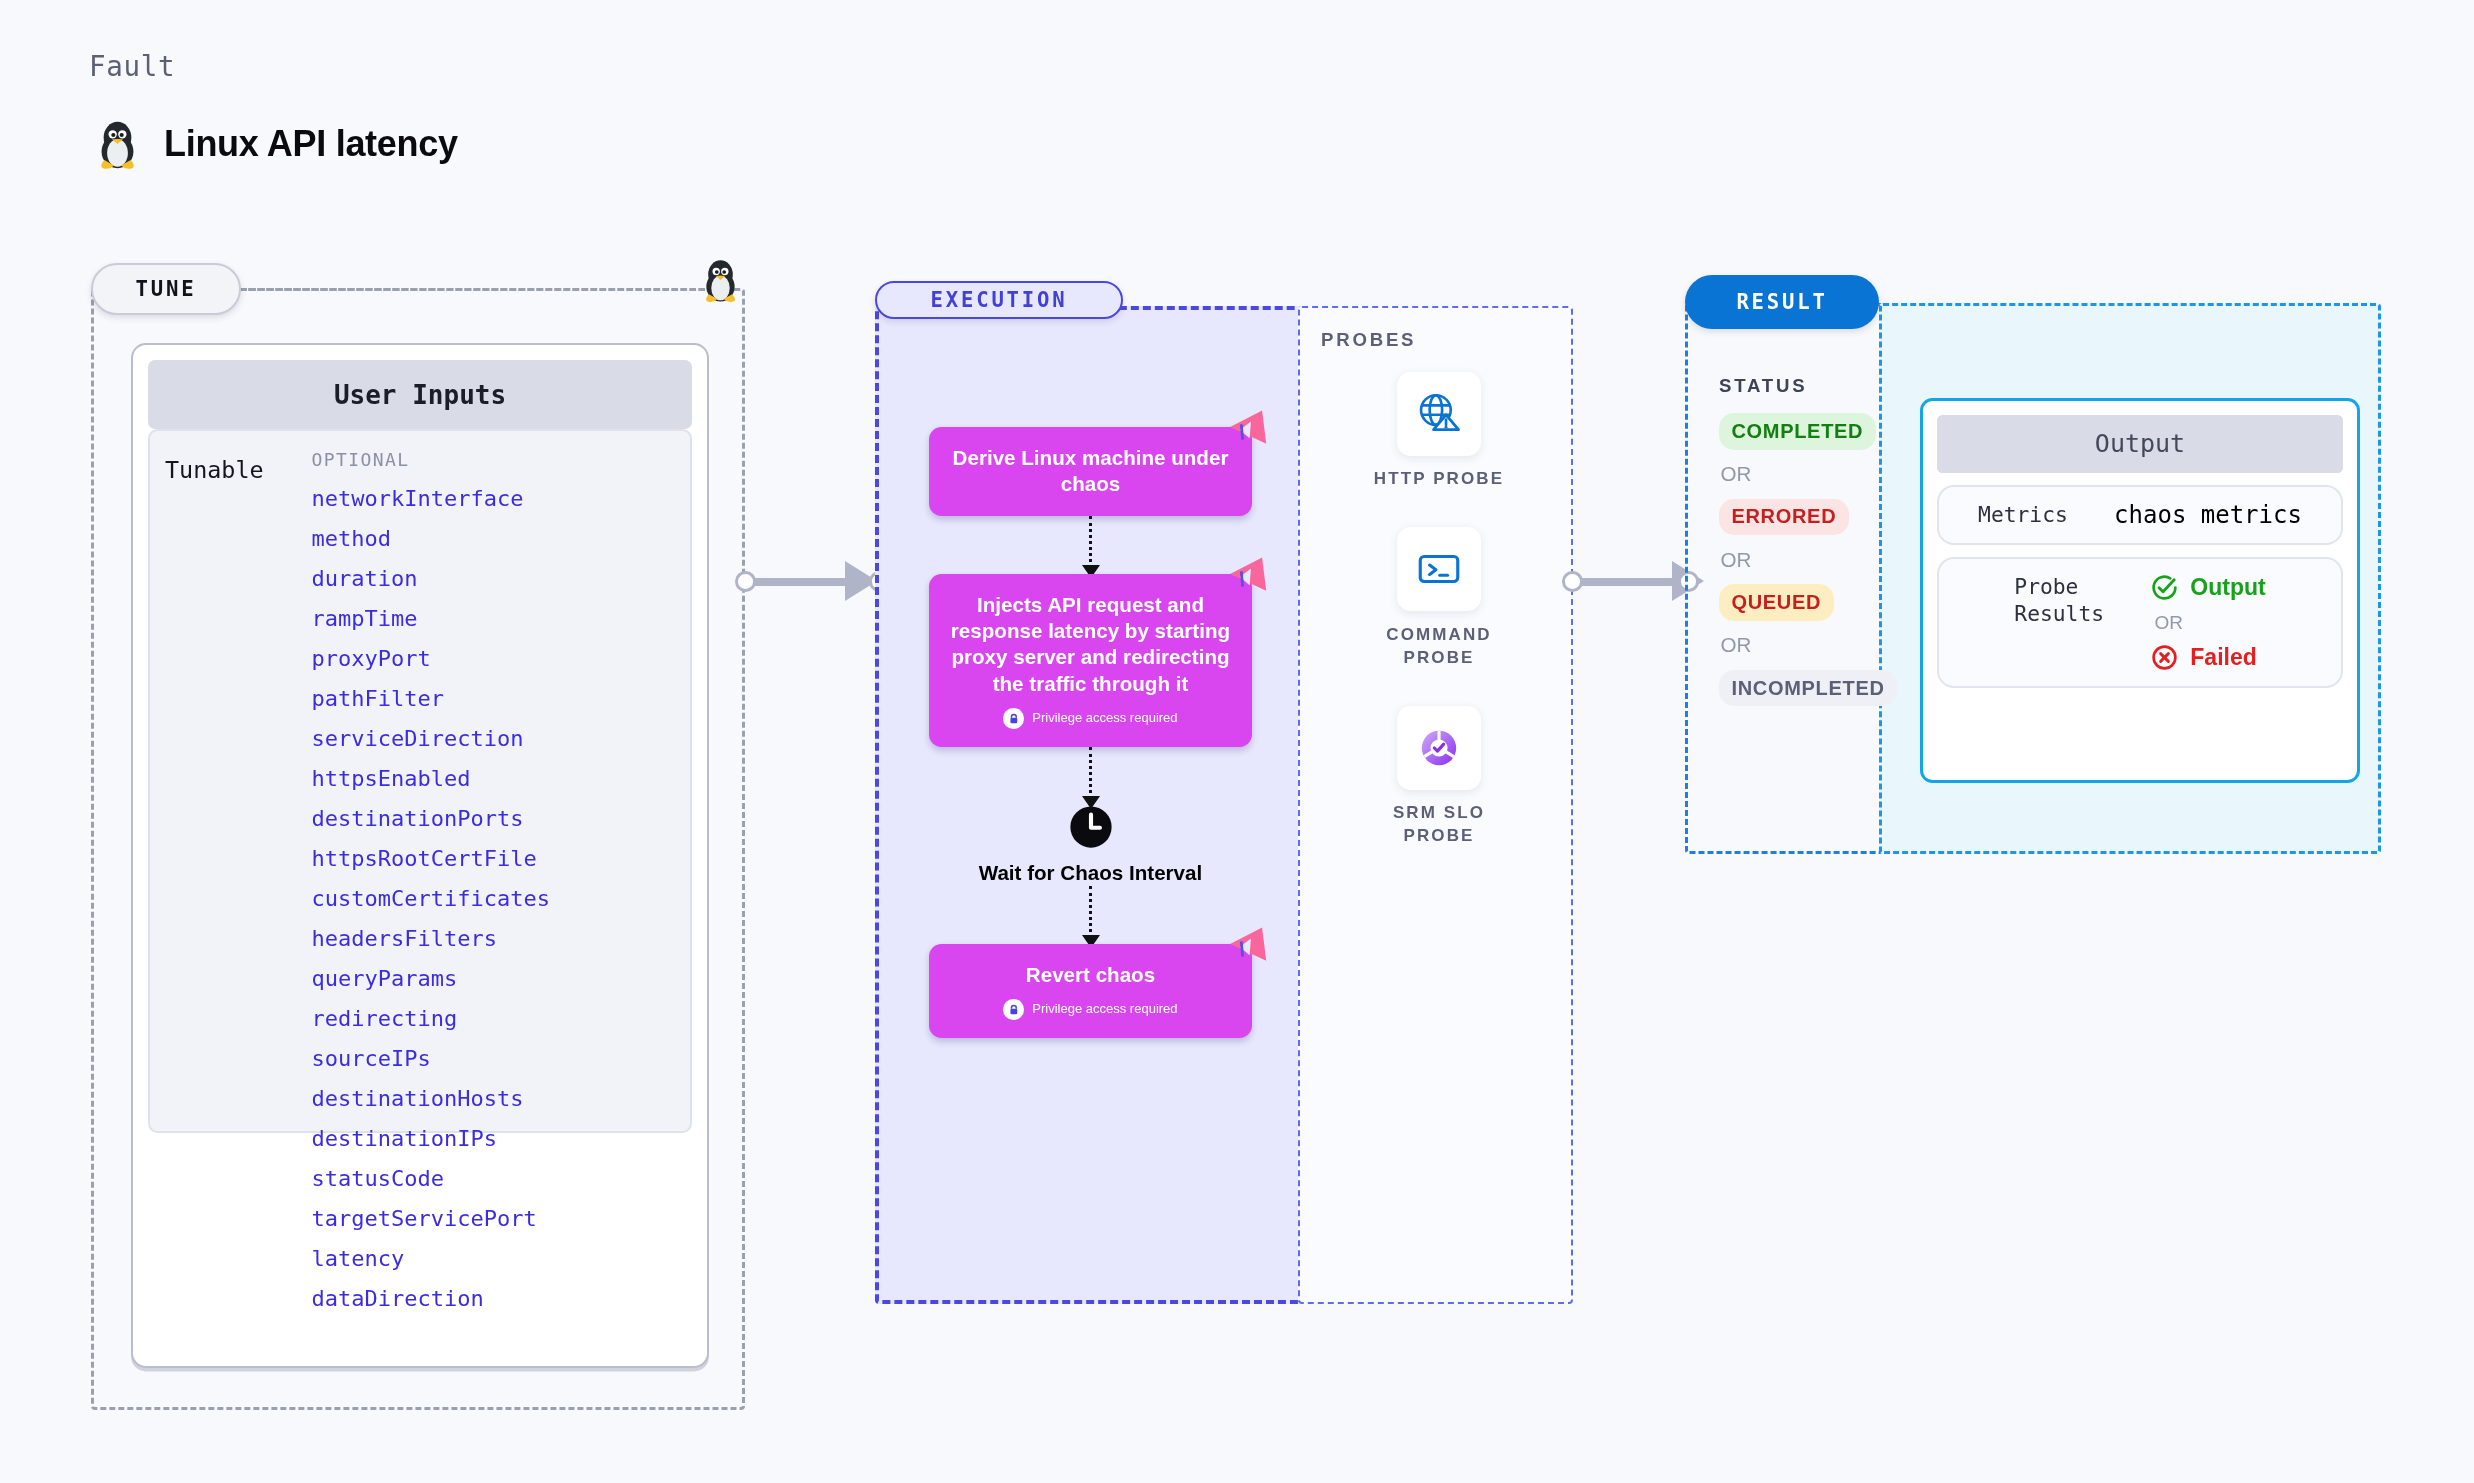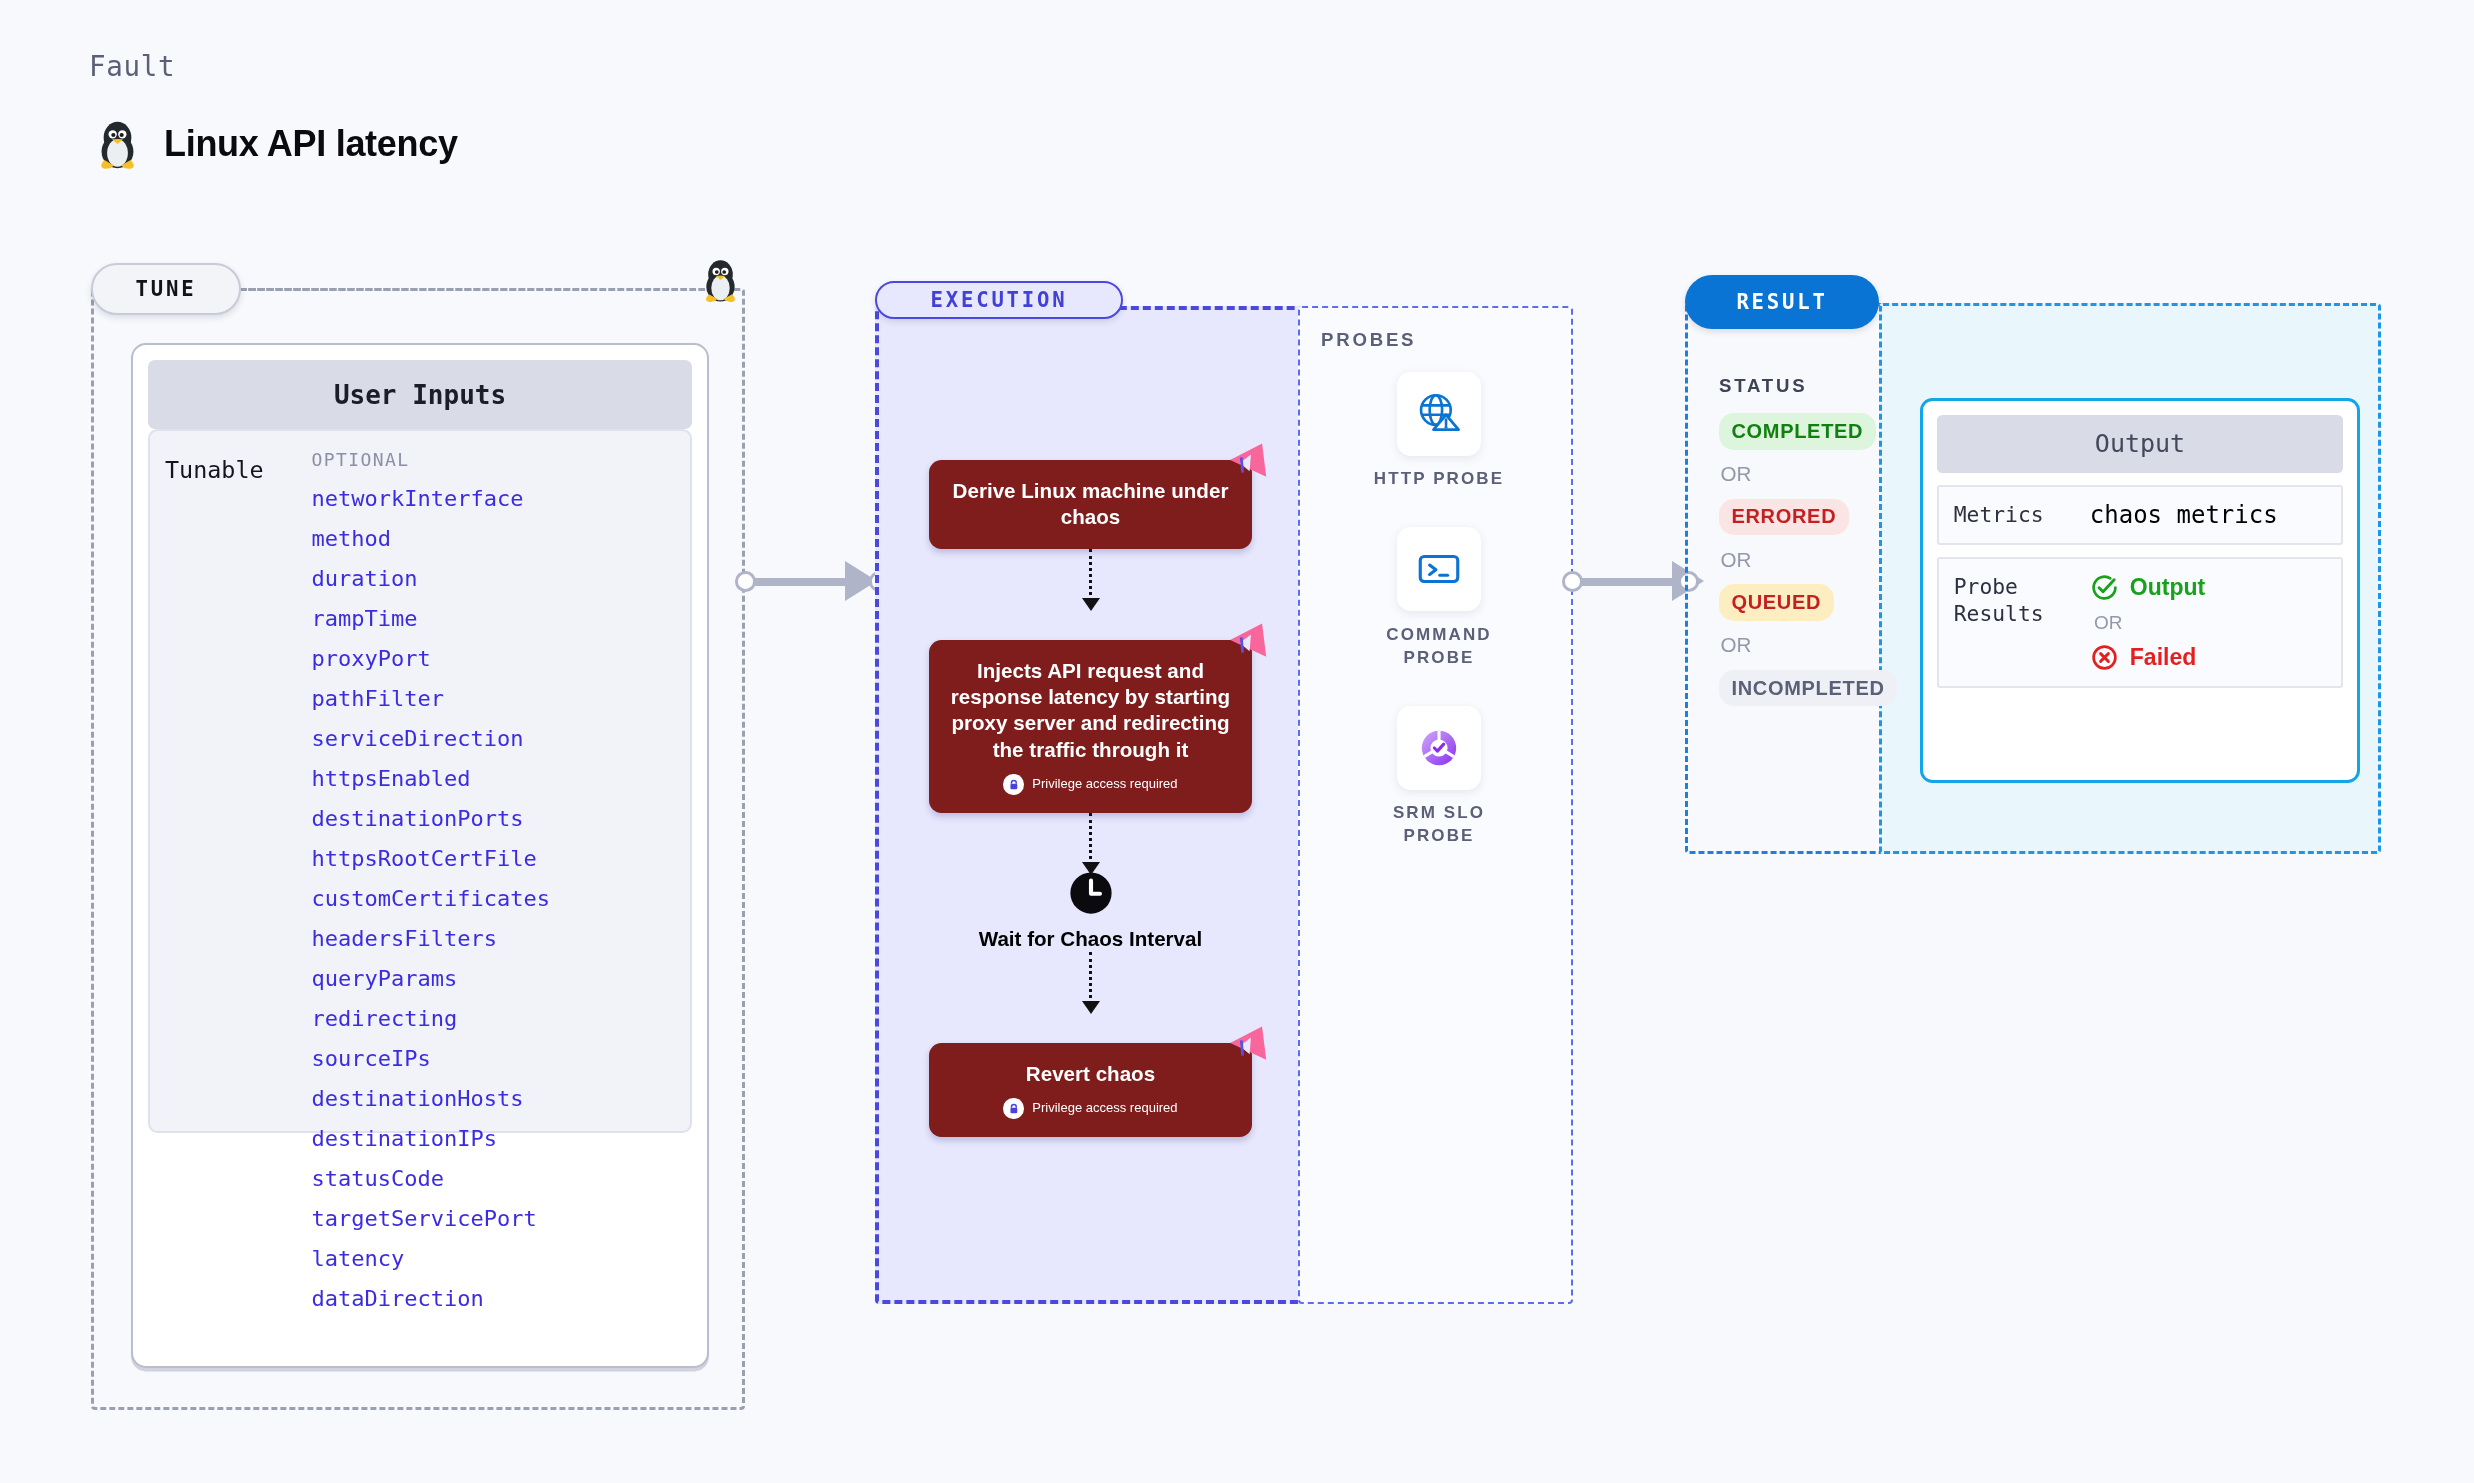--- a/index.html
+++ b/index.html
@@ -113,26 +113,25 @@
   .tunable-item {
     font-family: "DejaVu Sans Mono", monospace;
     font-size: 22px; color: #3b2ce0; line-height: 1.0; margin-bottom: 18px;
     cursor: pointer;
   }
 
   
   .flow { position: absolute; left: 929px; top: 427px; width: 323px; }
   .node {
     position: relative;
-    background: #7f1d1d; color: #fff; border-radius: 12.4px;
+    background: #d946ef; color: #fff; border-radius: 12.4px;
     font-family: "Liberation Sans", sans-serif;
     font-size: 20.6px; font-weight: bold; line-height: 1.28;
     text-align: center; padding: 18px 15px;
     box-shadow: 0 3.4px 6.9px rgba(40,40,120,.22);
-    margin-top: 33px;
   }
   .flag {
     position: absolute; right: -16.5px; top: -18px; width: 43px; height: 39px;
   }
   .priv {
     display: flex; align-items: center; justify-content: center; gap: 8.3px;
     margin-top: 11px; font-size: 13px; font-weight: normal;
   }
   .lock-badge {
     width: 20.6px; height: 20.6px; border-radius: 50%; background: #fff;
@@ -197,22 +196,22 @@
     background: #ffffff; border: 3.4px solid #12a6e8; border-radius: 12.4px;
     padding: 13.8px;
   }
   .output-head {
     height: 58px; background: #d9dbe7; border-radius: 5.5px;
     display: flex; align-items: center; justify-content: center;
     font-family: "DejaVu Sans Mono", monospace;
     font-size: 25px; color: #44485c;
   }
   .out-row {
-    margin-top: 12.4px; border: 2.1px solid #e2e5ee; border-radius: 3px;
-    background: #fafbfe; display: flex; padding: 13.8px 15px; gap: 19px;
+    margin-top: 12.4px; border: 2.1px solid #e2e5ee; border-radius: 17px;
+    background: #fafbfe; display: flex; padding: 13.8px 15px; gap: 19px; justify-content: center;
   }
   .out-key {
     font-family: "DejaVu Sans Mono", monospace;
     font-size: 21.3px; color: #2d3040; line-height: 1.28; flex: 0 0 117px;
   }
   .out-metrics-val {
     font-family: "DejaVu Sans Mono", monospace;
     font-size: 24px; color: #000000; cursor: pointer;
   }
   .pr-line { display: flex; align-items: center; gap: 11px; }

